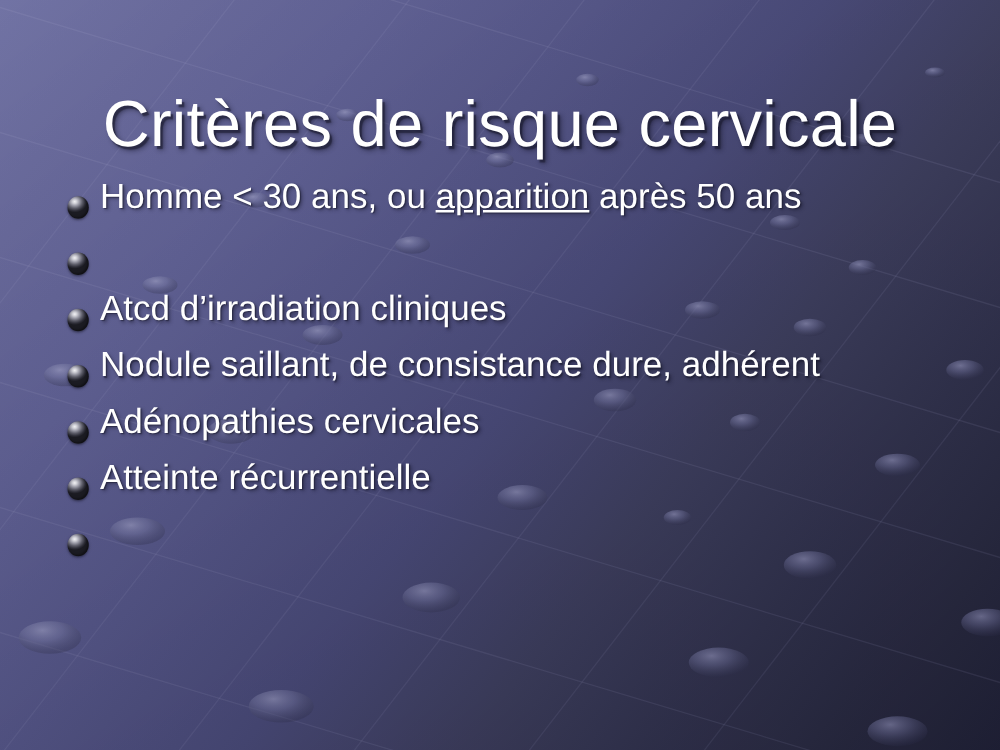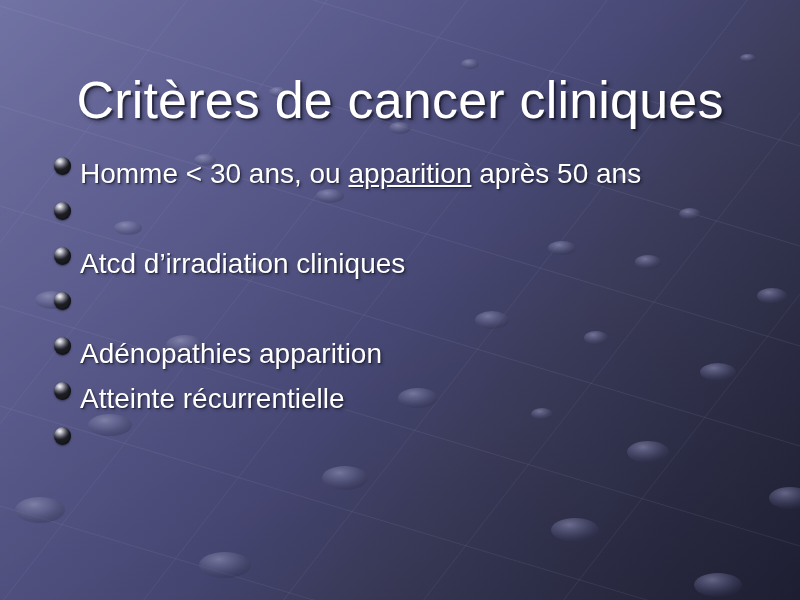--- a/index.html
+++ b/index.html
@@ -69,21 +69,21 @@
     top: 143px;
     right: 28px;
     margin: 0;
     padding: 0;
     list-style: none;
   }
 
   .bullet-row {
     position: relative;
     display: flex;
-    align-items: flex-end;
+    align-items: flex-start;
     height: 45px;
     padding-left: 30px;
   }
 
   .bullet-marker {
     position: absolute;
     left: 4px;
     top: 50%;
     width: 17px;
     height: 18px;
@@ -184,40 +184,41 @@
         <ellipse cx="648" cy="262" rx="13" ry="7"></ellipse>
         <ellipse cx="596" cy="338" rx="12" ry="7"></ellipse>
         <ellipse cx="542" cy="414" rx="11" ry="6"></ellipse>
         <ellipse cx="690" cy="214" rx="11" ry="6"></ellipse>
       </g>
 
       <rect x="0" y="0" width="800" height="600" fill="url(#fadeDark)"></rect>
     </svg>
   </div>
 
-  <h1 class="title">Critères de cancer cliniques</h1>
+  <h1 class="title">Critères de risque cervicale</h1>
 
   <ul class="bullets">
     <li class="bullet-row">
       <span class="bullet-marker"></span>
       <span class="bullet-text"><span>Homme &lt; 30 ans, ou </span><u>apparition</u><span> après 50 ans</span></span>
     </li>
     <li class="bullet-row">
       <span class="bullet-marker"></span>
     </li>
     <li class="bullet-row">
       <span class="bullet-marker"></span>
       <span class="bullet-text"><span>Atcd d’irradiation cliniques</span></span>
     </li>
     <li class="bullet-row">
       <span class="bullet-marker"></span>
-    </li>
-    <li class="bullet-row">
-      <span class="bullet-marker"></span>
-      <span class="bullet-text"><span>Adénopathies apparition</span></span>
+      <span class="bullet-text"><span>Nodule saillant, de consistance dure, adhérent</span></span>
+    </li>
+    <li class="bullet-row">
+      <span class="bullet-marker"></span>
+      <span class="bullet-text"><span>Adénopathies cervicales</span></span>
     </li>
     <li class="bullet-row">
       <span class="bullet-marker"></span>
       <span class="bullet-text"><span>Atteinte récurrentielle</span></span>
     </li>
     <li class="bullet-row">
       <span class="bullet-marker"></span>
     </li>
   </ul>
 

